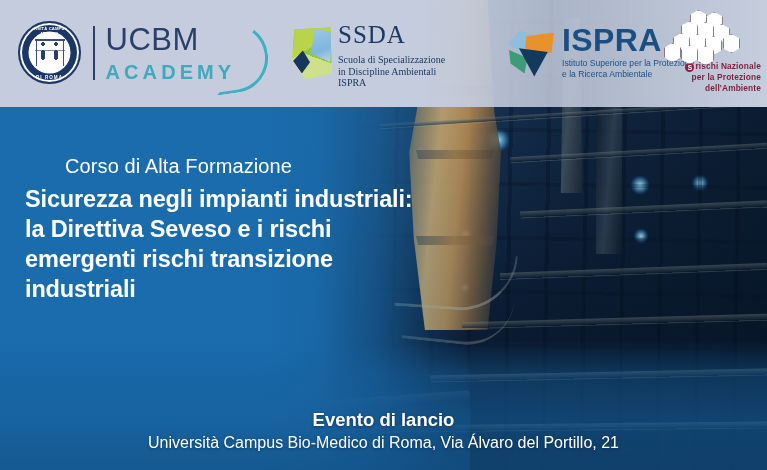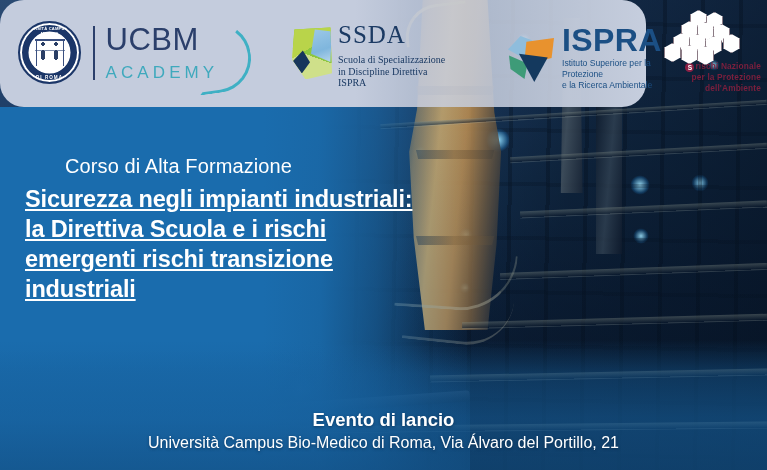--- a/index.html
+++ b/index.html
@@ -151,25 +151,25 @@
   }
 
   
   .bottom-wash {
     position: absolute; left: 0; bottom: 0; width: 767px; height: 130px;
     background: linear-gradient(180deg, rgba(23,98,160,0) 0%, rgba(23,98,160,.42) 26%, rgba(23,98,160,.60) 60%, rgba(20,86,142,.66) 100%);
   }
 
   
   .header {
-    position: absolute; left: 0; top: 0; width: 646px; height: 107px;
+    position: absolute; left: 0; top: 0; width: 767px; height: 107px;
     background: linear-gradient(90deg,
       #c4ccdd 0%, #c4ccdd 55%, rgba(196,204,221,.90) 64%,
       rgba(198,206,222,.84) 72%, rgba(200,208,224,.90) 84%, #c6cede 100%);
-    display: flex; align-items: center; border-radius: 24px;
+    display: flex; align-items: center;
   }
 
   .logo { position: absolute; display: flex; align-items: center; }
 
   
   .logo-ucbm { left: 18px; top: 21px; }
   .seal {
     width: 63px; height: 63px; border-radius: 50%;
     background: #ffffff;
     border: 2.5px solid #1b3668;
@@ -207,22 +207,22 @@
   .seal-arc-bot { bottom: 2.4px; font-size: 4.6px; letter-spacing: 1px; }
   .ucbm-divider {
     width: 1.5px; height: 54px; background: #2b3f6b; margin: 0 11px 0 12px; flex: 0 0 auto;
   }
   .ucbm-words { position: relative; padding-right: 20px; }
   .ucbm-main {
     font-size: 31px; line-height: 31px; letter-spacing: .5px;
     color: #2b3f6b; font-weight: 400;
   }
   .ucbm-sub {
-    font-size: 17px; line-height: 17px; letter-spacing: 4.1px;
-    color: #3fa9bd; font-weight: 400; margin-top: 9px;
+    font-size: 20px; line-height: 17px; letter-spacing: 4.1px;
+    color: #3fa9bd; font-weight: 700; margin-top: 9px;
   }
   .ucbm-swoosh {
     position: absolute; right: -13px; top: -2px; width: 56px; height: 70px;
     border: 3px solid #3fb0c4; border-left-color: transparent;
     border-top-color: transparent; border-bottom-color: #3fb0c4;
     border-radius: 0 70px 70px 0; transform: rotate(-8deg);
   }
 
   
   .logo-ssda { left: 292px; top: 18px; }
@@ -311,21 +311,21 @@
   
   .title-block {
     position: absolute; left: 25px; top: 155px; width: 430px; z-index: 6;
   }
   .kicker {
     font-size: 20px; color: #ffffff; font-weight: 400;
     letter-spacing: .1px; margin-bottom: 6px; margin-left: 40px;
   }
   .headline {
     font-size: 23.5px; font-weight: bold; color: #ffffff;
-    line-height: 30px; letter-spacing: -.15px; text-decoration: underline;
+    line-height: 30px; letter-spacing: -.15px;
   }
   .headline .hl-line { display: block; white-space: nowrap; }
 
   
   .event-block {
     position: absolute; left: 0; right: 0; bottom: 16px; text-align: center; z-index: 6;
     text-shadow: 0 1px 3px rgba(6,30,56,.55);
   }
   .event-kicker {
     font-size: 18.5px; font-weight: bold; color: #ffffff; line-height: 24px;
@@ -385,21 +385,21 @@
         <div class="ucbm-swoosh"></div>
       </div>
     </div>
 
     <div class="logo logo-ssda">
       <div class="ssda-icon"></div>
       <div class="ssda-text">
         <div class="ssda-main">SSDA</div>
         <div class="ssda-sub">
           <div>Scuola di Specializzazione</div>
-          <div>in Discipline Direttiva</div>
+          <div>in Discipline Ambientali</div>
           <div>ISPRA</div>
         </div>
       </div>
     </div>
 
     <div class="logo logo-ispra">
       <div class="ispra-icon">
         <i class="q-blue"></i>
         <i class="q-orange"></i>
         <i class="q-green"></i>
@@ -437,21 +437,21 @@
         </div>
       </div>
     </div>
 
   </div>
 
   <div class="title-block">
     <div class="kicker">Corso di Alta Formazione</div>
     <div class="headline">
       <span class="hl-line">Sicurezza negli impianti industriali:</span>
-      <span class="hl-line">la Direttiva Scuola e i rischi</span>
+      <span class="hl-line">la Direttiva Seveso e i rischi</span>
       <span class="hl-line">emergenti rischi transizione</span>
       <span class="hl-line">industriali</span>
     </div>
   </div>
 
   <div class="event-block">
     <div class="event-kicker">Evento di lancio</div>
     <div class="event-venue">Università Campus Bio-Medico di Roma, Via Álvaro del Portillo, 21</div>
   </div>
 

